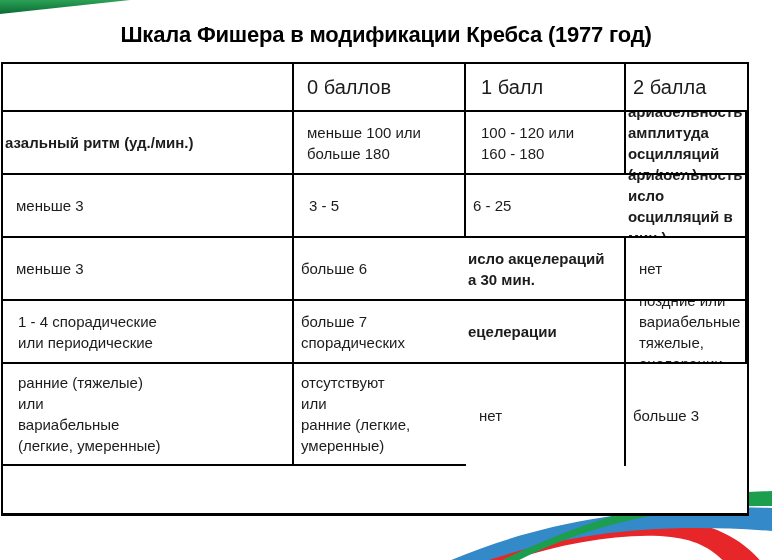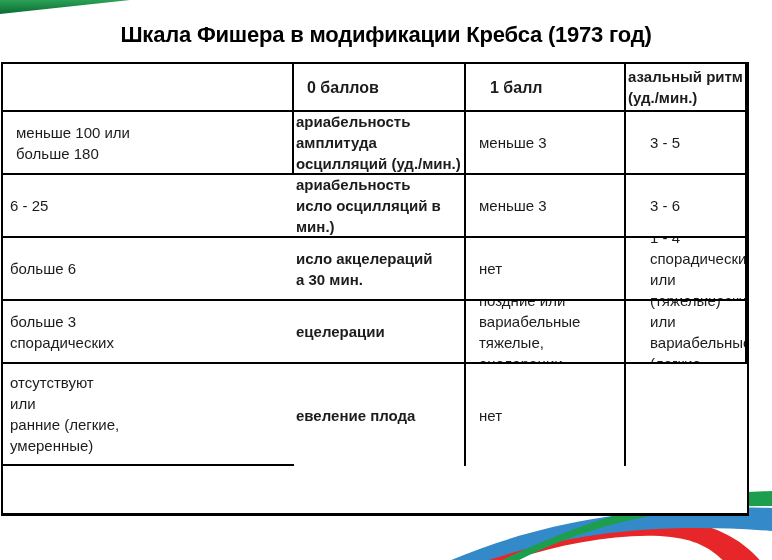--- a/index.html
+++ b/index.html
@@ -56,59 +56,66 @@
   }
   .cell.lastcol { border-right: none; }
   .cell.lastrow { border-bottom: none; }
   .cell-text {
     white-space: pre-line;
     font-size: 15px;
     line-height: 21px;
   }
   .c-label { padding-left: 2px; }
   .c-label .cell-text { font-weight: bold; }
-  .c-head .cell-text { font-weight: bold; font-size: 16px; }
+  .c-head .cell-text { font-weight: normal; font-size: 20px; }
   .c0 { padding-left: 13px; }
-  .c1 { padding-left: 24px; }
+  .c1 { padding-left: 15px; }
   .c2 { padding-left: 7px; }
 
   
   .ribbons {
     position: absolute;
     top: 0; left: 0;
     width: 772px; height: 560px;
     z-index: 1;
     pointer-events: none;
   }
 </style>
 </head>
 <body>
 
 <div class="corner-wedge"></div>
 
-<h1 class="slide-title">Шкала Фишера в модификации Кребса (1973 год)</h1>
+<h1 class="slide-title">Шкала Фишера в модификации Кребса (1977 год)</h1>
 
 <div class="tbl">
 
   <div class="cell c-label c-head">
       <span class="cell-text"></span>
     </div>
   <div class="cell c0 c-head">
       <span class="cell-text">0 баллов</span>
     </div>
   <div class="cell c1 c-head">
       <span class="cell-text">1 балл</span>
     </div>
+  <div class="cell c2 c-head lastcol">
+      <span class="cell-text">2 балла</span>
+    </div>
 
   <div class="cell c-label">
       <span class="cell-text">азальный ритм (уд./мин.)</span>
     </div>
   <div class="cell c0">
       <span class="cell-text">меньше 100 или
 больше 180</span>
+    </div>
+  <div class="cell c1">
+      <span class="cell-text">100 - 120 или
+160 - 180</span>
     </div>
 
   <div class="cell c-label">
       <span class="cell-text">ариабельность
 амплитуда осцилляций (уд./мин.)</span>
     </div>
   <div class="cell c0">
       <span class="cell-text">меньше 3</span>
     </div>
   <div class="cell c1">
@@ -118,40 +125,37 @@
       <span class="cell-text">6 - 25</span>
     </div>
 
   <div class="cell c-label">
       <span class="cell-text">ариабельность
 исло осцилляций в мин.)</span>
     </div>
   <div class="cell c0">
       <span class="cell-text">меньше 3</span>
     </div>
-  <div class="cell c1">
-      <span class="cell-text">3 - 6</span>
-    </div>
   <div class="cell c2 lastcol">
       <span class="cell-text">больше 6</span>
     </div>
 
   <div class="cell c-label">
       <span class="cell-text">исло акцелераций
 а 30 мин.</span>
     </div>
   <div class="cell c0">
       <span class="cell-text">нет</span>
     </div>
   <div class="cell c1">
       <span class="cell-text">1 - 4 спорадические
 или периодические</span>
     </div>
   <div class="cell c2 lastcol">
-      <span class="cell-text">больше 3
+      <span class="cell-text">больше 7
 спорадических</span>
     </div>
 
   <div class="cell c-label">
       <span class="cell-text">ецелерации</span>
     </div>
   <div class="cell c0">
       <span class="cell-text">поздние или
 вариабельные
 тяжелые,
@@ -163,25 +167,25 @@
 вариабельные
 (легкие, умеренные)</span>
     </div>
   <div class="cell c2 lastcol">
       <span class="cell-text">отсутствуют
 или
 ранние (легкие,
 умеренные)</span>
     </div>
 
-  <div class="cell c-label lastrow">
-      <span class="cell-text">евеление плода</span>
-    </div>
   <div class="cell c0 lastrow">
       <span class="cell-text">нет</span>
+    </div>
+  <div class="cell c2 lastcol lastrow">
+      <span class="cell-text">больше 3</span>
     </div>
 </div>
 
 <svg class="ribbons" viewBox="0 0 772 560" xmlns="http://www.w3.org/2000/svg" aria-hidden="true">
 
   <path d="M 418 584 C 512 534, 590 514, 668 519 C 718 523, 748 543, 766 568 L 730 568 C 714 549, 696 538, 660 536 C 595 533, 515 554, 440 588 Z" fill="#e62629"></path>
 
   <path d="M 400 584 C 505 530, 612 504, 772 508 L 772 531 C 616 519, 520 544, 420 586 Z" fill="#3489c8"></path>
 
   <path d="M 445 590 C 560 526, 655 494, 772 491 L 772 506 C 652 506, 565 528, 462 592 Z" fill="#1d9e4f"></path>

